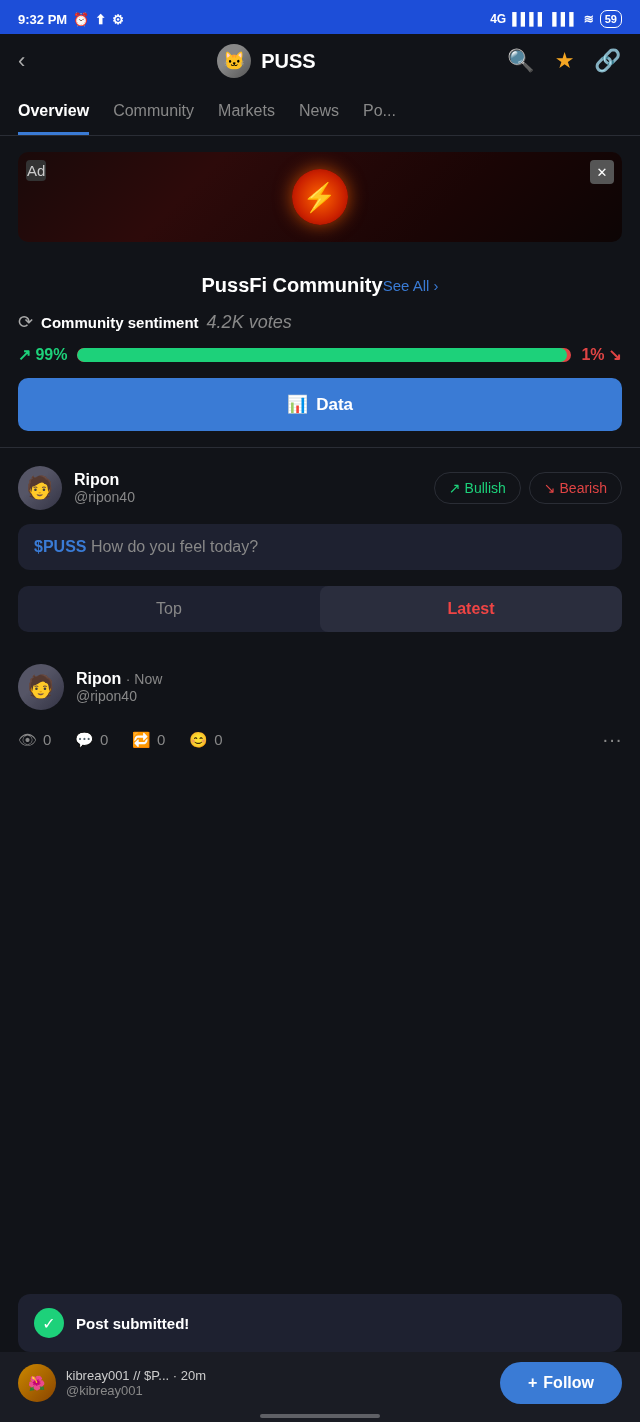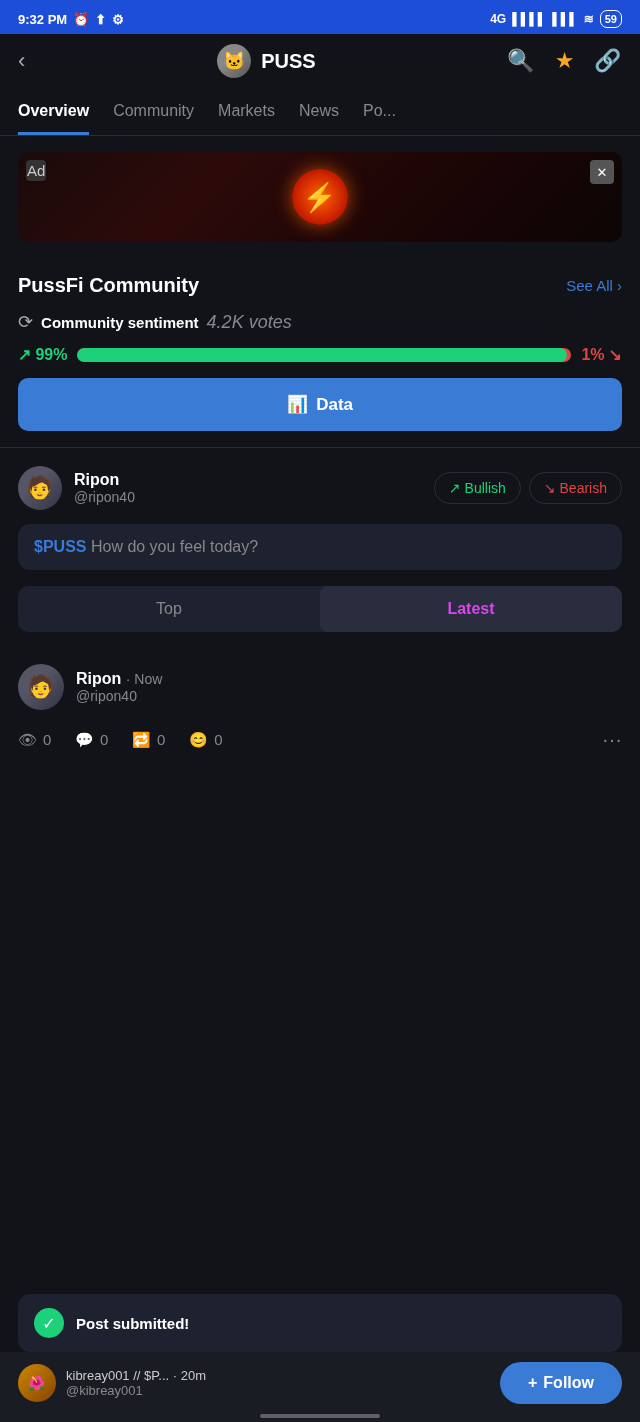--- a/index.html
+++ b/index.html
@@ -128,21 +128,21 @@
       letter-spacing: 2px;
       text-shadow: 0 0 10px #ff8800;
     }
 
     
     .section {
       padding: 16px 18px 0 18px;
     }
     .section-header {
       display: flex;
-      justify-content: space-between;
+      justify-content: center;
       align-items: center;
       margin-bottom: 14px;
     }
     .section-title {
       font-size: 20px;
       font-weight: 800;
       color: #fff;
     }
     .see-all {
       font-size: 15px;
@@ -280,21 +280,21 @@
       text-align: center;
       font-size: 16px;
       cursor: pointer;
       color: #888;
       background: transparent;
       border: none;
       font-weight: 500;
     }
     .toggle-btn.active {
       background: #2a2d3d;
-      color: #d946ef;
+      color: #ef4444;
       font-weight: 700;
       border-radius: 8px;
     }
 
     
     .post-card {
       padding: 16px 18px;
     }
     .post-header {
       display: flex;

